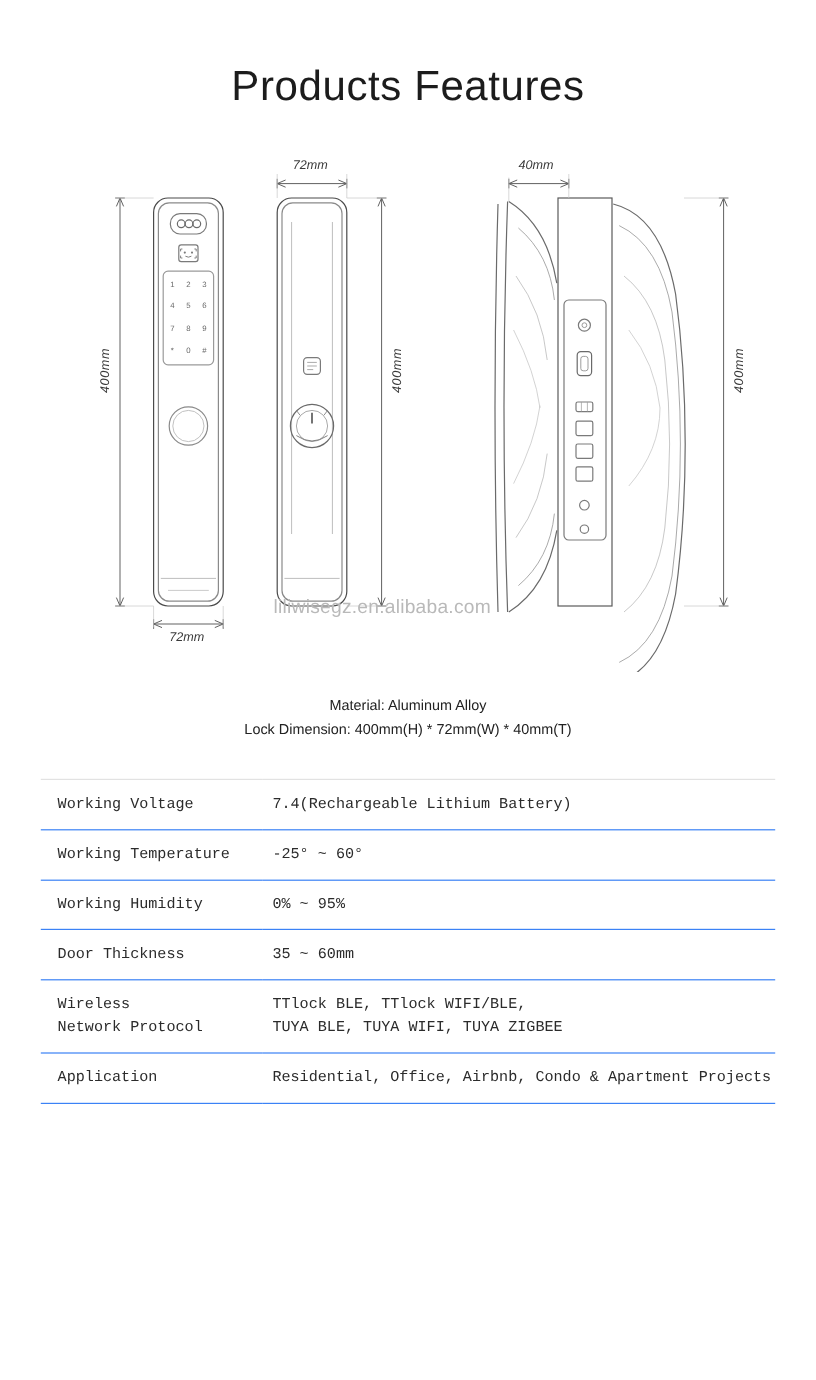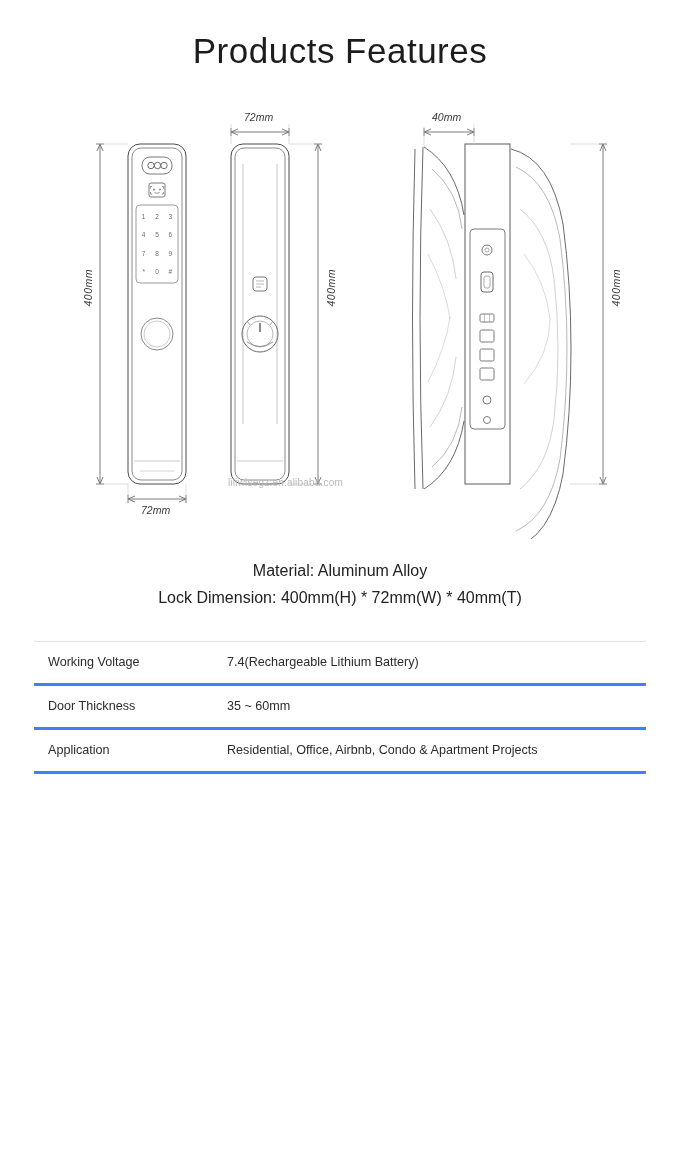--- a/index.html
+++ b/index.html
@@ -16,21 +16,21 @@
     color: #262626;
     overflow: hidden;
   }
   .page-title {
     text-align: center;
     font-size: 35px;
     font-weight: 400;
     letter-spacing: 0.5px;
     color: #1c1c1c;
     margin: 0;
-    padding-top: 31px;
+    padding-top: 52px;
     font-family: "Liberation Sans", sans-serif;
   }
 
   
   .drawing-area {
     position: relative;
     width: 680px;
     height: 430px;
     margin-top: 38px;
   }
@@ -48,45 +48,45 @@
   }
   svg.tech { position: absolute; top: 0; left: 0; }
 
   
   .material-block {
     text-align: center;
     margin-top: 18px;
     line-height: 1.7;
   }
   .material-block div {
-    font-size: 16px;
+    font-size: 12px;
     color: #222;
   }
 
   
   .spec-table {
     width: 612px;
     margin: 30px auto 0 auto;
     border-collapse: collapse;
     table-layout: fixed;
   }
-  .spec-table tr { border-bottom: 3px solid #3b82f6; }
+  .spec-table tr { border-bottom: 1px solid #3b82f6; font-family: Liberation Mono, monospace; }
   .spec-table tr:first-child { border-top: 1px solid #e2e2e2; }
   .spec-table td {
     padding: 11px 0 11px 14px;
     font-size: 12.6px;
     color: #2b2b2b;
     vertical-align: middle;
     line-height: 1.5;
   }
   .spec-table td.k { width: 185px; }
   .spec-table td.v { padding-left: 8px; }
   .watermark {
     position: absolute;
-    font-size: 10px;
+    font-size: 16px;
     color: #b9b9b9;
     letter-spacing: 0.2px;
   }
 </style>
 </head>
 <body>
 
 <h1 class="page-title">Products Features</h1>
 
 <div class="drawing-area">
@@ -236,21 +236,35 @@
   <div>Lock Dimension: 400mm(H) * 72mm(W) * 40mm(T)</div>
 </div>
 
 <table class="spec-table">
   <tbody>
     <tr>
       <td class="k">Working Voltage</td>
       <td class="v">7.4(Rechargeable Lithium Battery)</td>
     </tr>
     <tr>
+      <td class="k">Working Temperature</td>
+      <td class="v">-25° ~ 60°</td>
+    </tr>
+    <tr>
+      <td class="k">Working Humidity</td>
+      <td class="v">0% ~ 95%</td>
+    </tr>
+    <tr>
       <td class="k">Door Thickness</td>
       <td class="v">35 ~ 60mm</td>
     </tr>
     <tr>
+      <td class="k" style="white-space:pre-line;">Wireless
+Network Protocol</td>
+      <td class="v" style="white-space:pre-line;">TTlock BLE, TTlock WIFI/BLE,
+TUYA BLE, TUYA WIFI, TUYA ZIGBEE</td>
+    </tr>
+    <tr>
       <td class="k">Application</td>
       <td class="v">Residential, Office, Airbnb, Condo &amp; Apartment Projects</td>
     </tr>
   </tbody>
 </table>
 
 </body></html>

